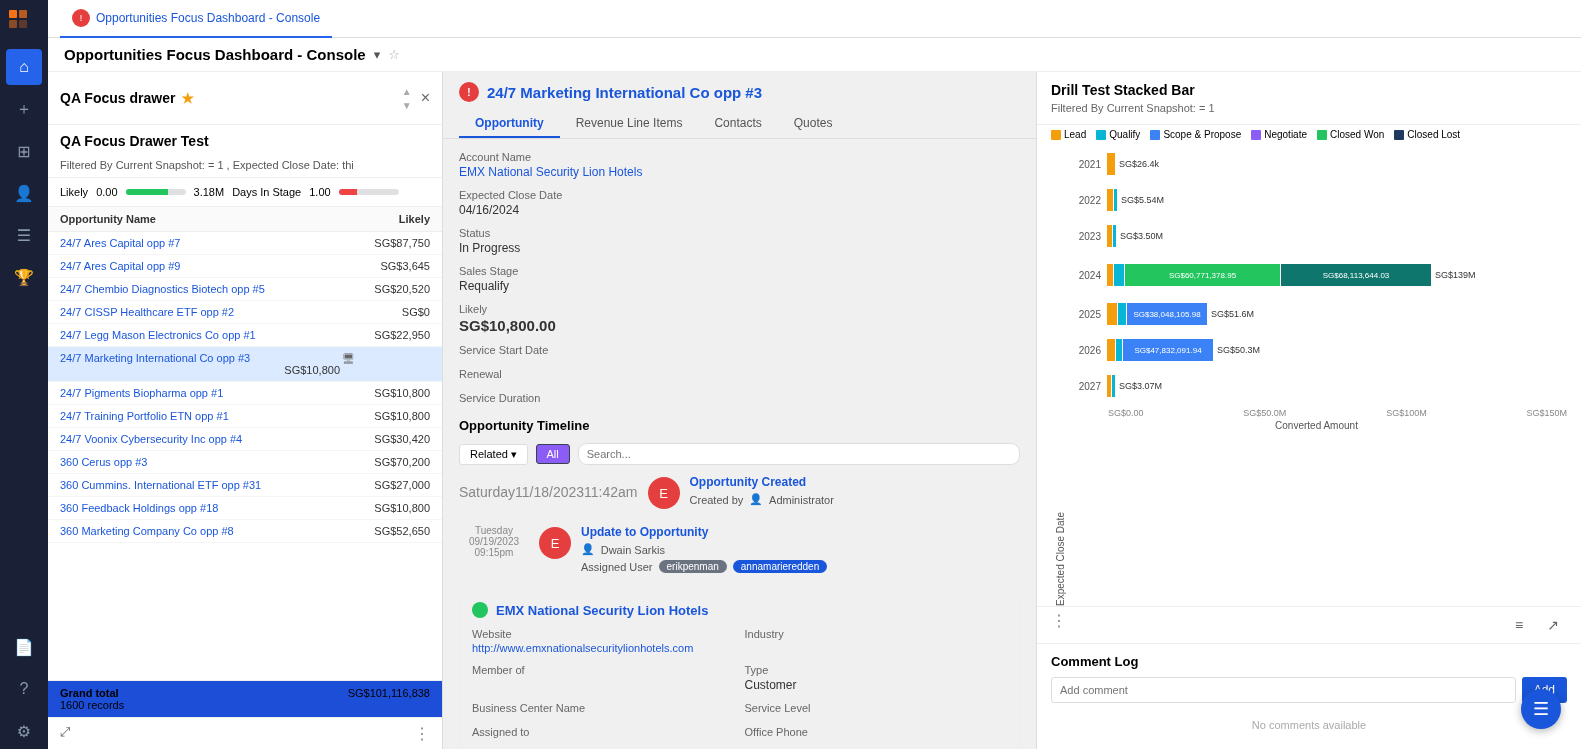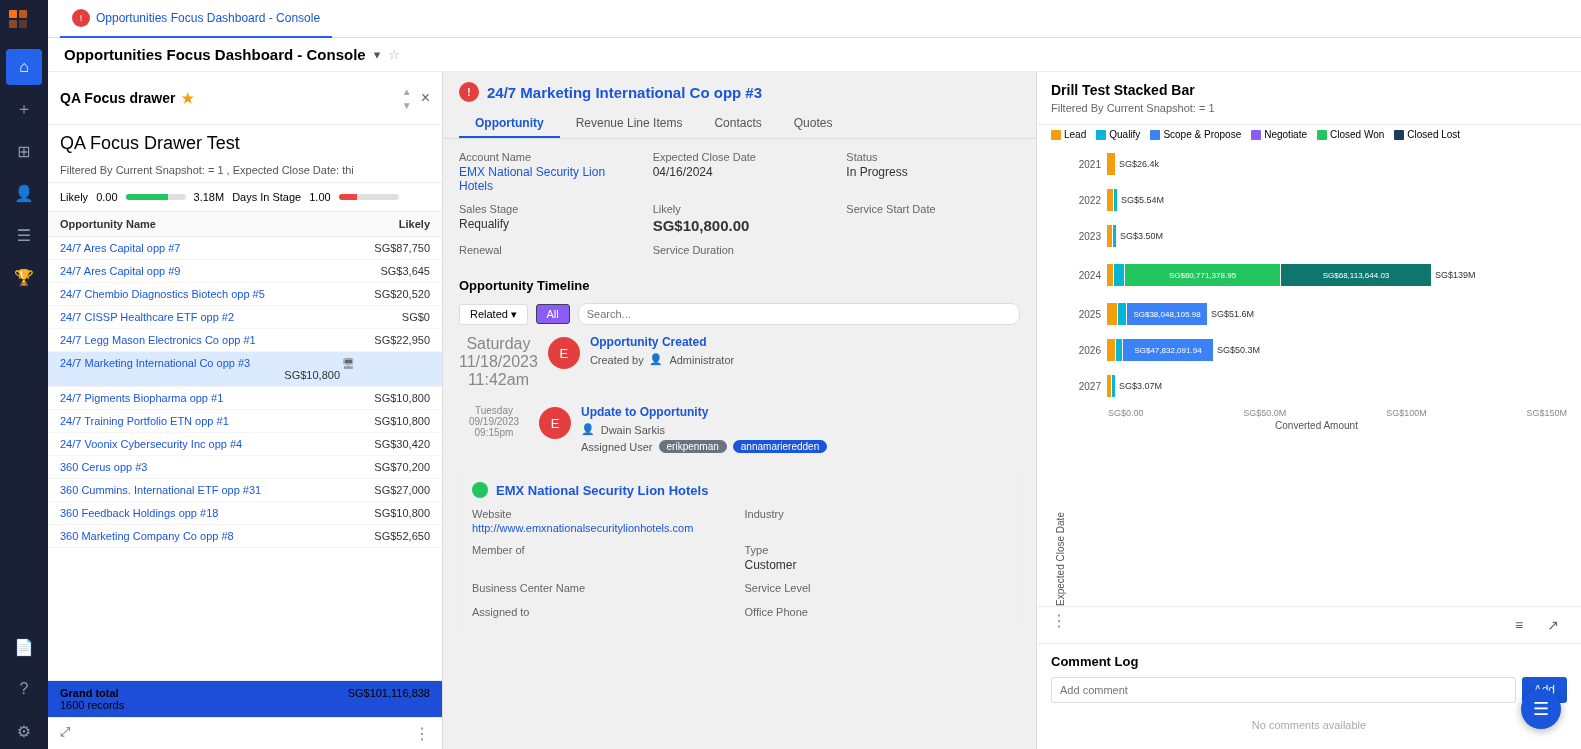--- a/index.html
+++ b/index.html
@@ -22,21 +22,21 @@
     .tab-icon { width: 18px; height: 18px; border-radius: 50%; background: #e53e3e; display: flex; align-items: center; justify-content: center; color: white; font-size: 9px; }
 
     
     .content { flex: 1; display: flex; overflow: hidden; }
 
     
     .drawer { width: 395px; background: white; border-right: 1px solid #ddd; display: flex; flex-direction: column; flex-shrink: 0; overflow: hidden; }
     .drawer-header { display: flex; align-items: center; justify-content: space-between; padding: 10px 12px; border-bottom: 1px solid #eee; }
     .drawer-title-row { display: flex; align-items: center; gap: 6px; font-weight: 600; font-size: 14px; }
     .drawer-close { cursor: pointer; color: #666; font-size: 16px; }
-    .drawer-subtitle { font-size: 18px; font-weight: 400; padding: 8px 12px; }
+    .drawer-subtitle { font-size: 14px; font-weight: 700; padding: 8px 12px; }
     .drawer-filter { font-size: 11px; color: #555; padding: 2px 12px 6px; border-bottom: 1px solid #eee; }
     .drawer-progress { display: flex; align-items: center; gap: 8px; padding: 8px 12px; font-size: 11px; border-bottom: 1px solid #eee; }
     .progress-bar { width: 60px; height: 6px; border-radius: 3px; background: #e0e0e0; overflow: hidden; }
     .progress-fill-green { height: 100%; background: #22c55e; width: 70%; }
     .progress-fill-red { height: 100%; background: #ef4444; width: 30%; }
 
     .drawer-table { flex: 1; overflow-y: auto; }
     .drawer-table-header { display: grid; grid-template-columns: 1fr 90px; padding: 6px 12px; font-weight: 600; font-size: 11px; color: #333; border-bottom: 1px solid #eee; background: #fafafa; }
     .drawer-row { display: grid; grid-template-columns: 1fr 90px; padding: 5px 12px; border-bottom: 1px solid #f5f5f5; font-size: 11px; align-items: center; }
     .drawer-row.highlighted { background: #dbeafe; }
@@ -48,21 +48,21 @@
     .panel-header { display: flex; align-items: center; justify-content: space-between; padding: 10px 16px 0; }
     .panel-title { display: flex; align-items: center; gap: 8px; font-size: 15px; font-weight: 600; }
     .panel-title-icon { width: 20px; height: 20px; border-radius: 50%; background: #e53e3e; display: flex; align-items: center; justify-content: center; color: white; font-size: 10px; }
     .panel-title-link { color: #1a56db; cursor: pointer; }
 
     .panel-tabs { display: flex; gap: 0; padding: 0 16px; border-bottom: 1px solid #ddd; margin-top: 8px; }
     .panel-tab { padding: 6px 16px; font-size: 12px; cursor: pointer; border-bottom: 2px solid transparent; color: #555; }
     .panel-tab.active { border-bottom: 2px solid #1a56db; color: #1a56db; font-weight: 600; }
 
     .panel-content { flex: 1; overflow-y: auto; padding: 12px 16px; }
-    .form-grid { display: grid; grid-template-columns: 1fr 1fr 1fr; gap: 10px 20px; margin-bottom: 20px; }
+    .form-grid { display: grid; grid-template-columns: 1fr; gap: 10px 20px; margin-bottom: 12px; }
     .form-field label { font-size: 11px; color: #666; display: block; margin-bottom: 2px; }
     .form-field .value { font-size: 12px; color: #333; }
     .form-field .value.link { color: #1a56db; cursor: pointer; }
     .form-field .value.large { font-size: 15px; font-weight: 600; }
 
     .timeline-section { margin-top: 8px; }
     .timeline-header { font-size: 13px; font-weight: 600; margin-bottom: 10px; }
     .timeline-filters { display: flex; gap: 8px; margin-bottom: 10px; align-items: center; }
     .filter-btn { padding: 3px 10px; border: 1px solid #ddd; border-radius: 3px; font-size: 11px; cursor: pointer; background: white; display: flex; align-items: center; gap: 4px; }
     .filter-btn.active { background: #8b5cf6; color: white; border-color: #374151; }
@@ -328,21 +328,21 @@
 
         <div class="timeline-section">
           <div class="timeline-header">Opportunity Timeline</div>
           <div class="timeline-filters">
             <button class="filter-btn">Related ▾</button>
             <button class="filter-btn active">All</button>
             <input class="search-input" type="text" placeholder="Search..." style="">
           </div>
 
           <div class="timeline-item">
-            <div style="display:flex;flex-direction:column;align-items:center;min-width:70px;font-size:16px;color:#888;text-align:left;">
+            <div style="display:flex;flex-direction:row;align-items:center;min-width:70px;font-size:14px;color:#888;text-align:left;">
               <div>Saturday</div>
               <div>11/18/2023</div>
               <div>11:42am</div>
             </div>
             <div class="timeline-dot">E</div>
             <div class="timeline-content">
               <div class="timeline-title">Opportunity Created</div>
               <div class="timeline-detail">
                 <span>Created by</span>
                 <span>👤</span>

